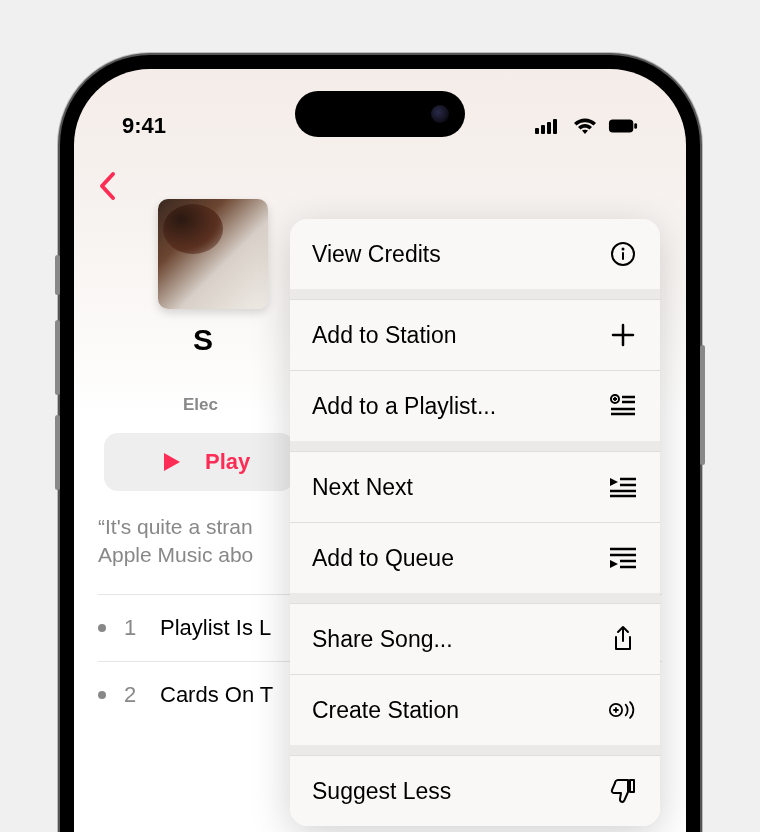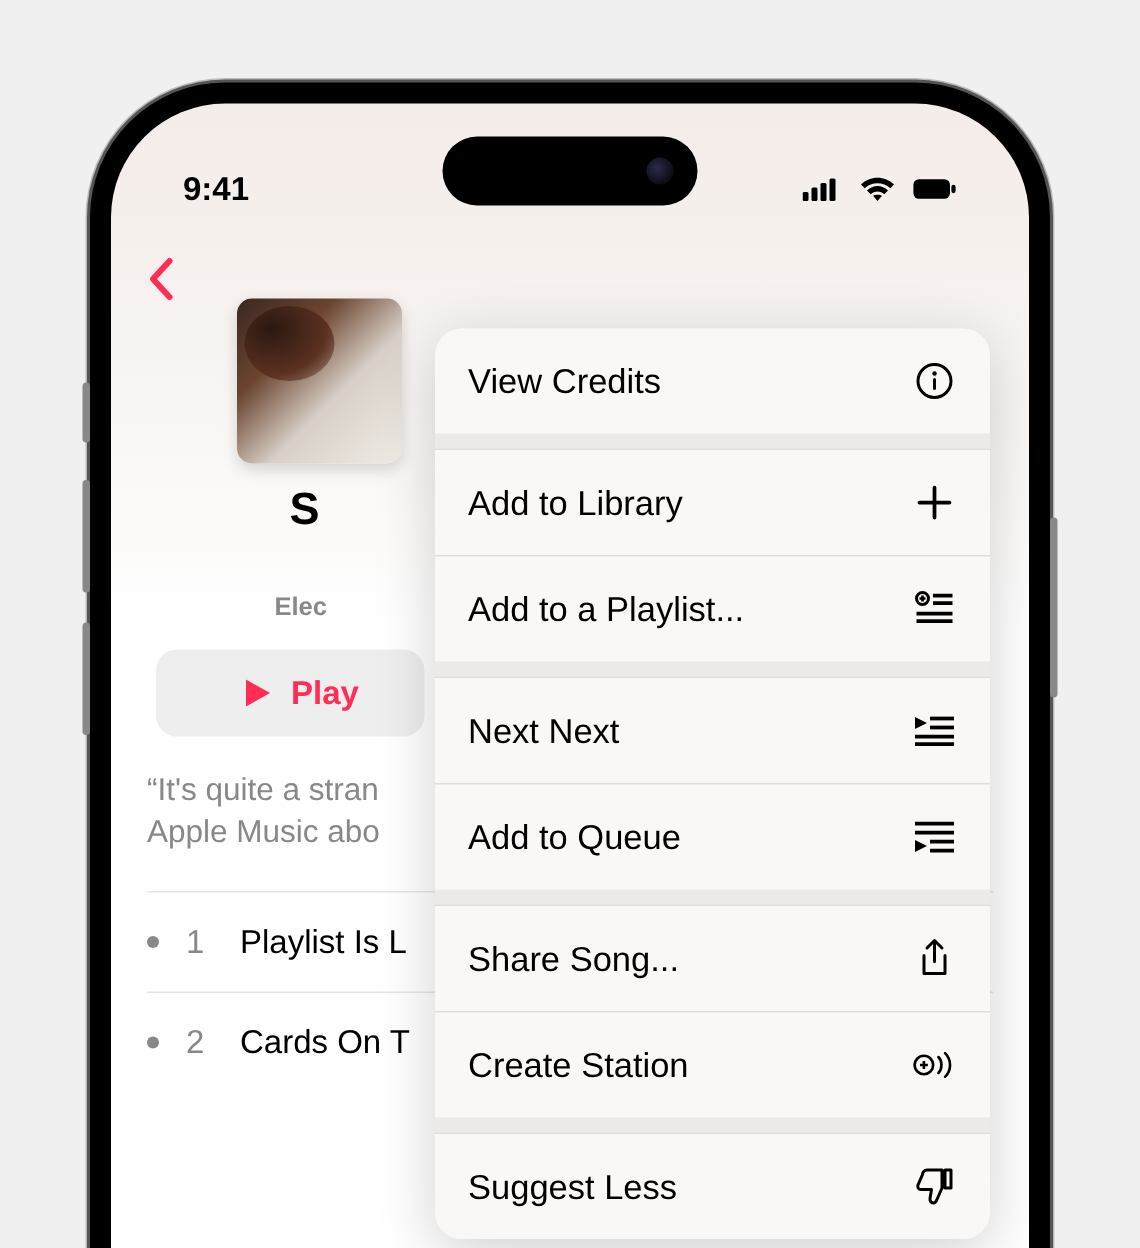--- a/index.html
+++ b/index.html
@@ -121,21 +121,21 @@
       margin-left: 95px;
       font-size: 30px;
       font-weight: 700;
       color: #000;
     }
     .genre-row { margin-top: 38px; margin-left: 85px; font-size: 17px; font-weight: 600; color: #888; }
     .play-row { margin-top: 18px; }
     .play-button {
       display: inline-flex;
       align-items: center;
-      gap: 14px;
+      gap: 25px;
       background: #eee;
       border-radius: 14px;
       padding: 16px 44px 16px 60px;
       font-size: 22px;
       font-weight: 600;
       color: #ff2d55;
       margin-left: 6px;
     }
     .desc {
       margin-top: 22px;
@@ -268,21 +268,21 @@
         <span class="menu-icon">
           <svg width="26" height="26" viewBox="0 0 26 26">
               <circle cx="13" cy="13" r="11" stroke="#000" stroke-width="2" fill="none"></circle>
               <circle cx="13" cy="8" r="1.5" fill="#000"></circle>
               <rect x="12" y="11" width="2" height="8" rx="1" fill="#000"></rect>
             </svg>
         </span>
       </div>
       <div class="menu-sep"></div>
       <div class="menu-item">
-        <span>Add to Library</span>
+        <span>Add to Station</span>
         <span class="menu-icon">
           <svg width="24" height="24" viewBox="0 0 24 24">
               <path d="M12 2 V22 M2 12 H22" stroke="#000" stroke-width="2.5" stroke-linecap="round"></path>
             </svg>
         </span>
       </div>
       <div class="menu-item">
         <span>Add to a Playlist...</span>
         <span class="menu-icon">
           <svg width="28" height="24" viewBox="0 0 28 24">

